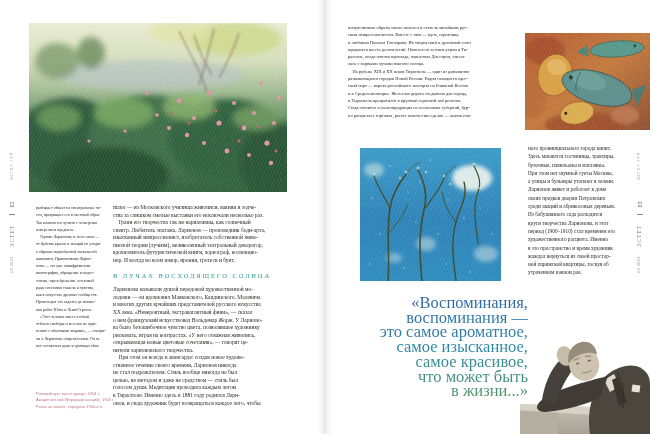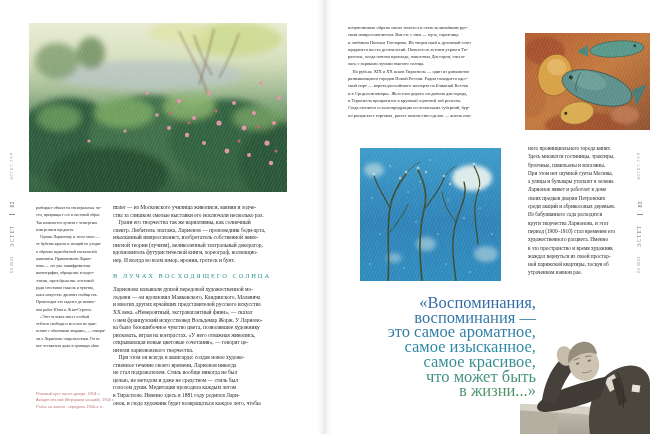--- a/index.html
+++ b/index.html
@@ -20,21 +20,21 @@
   .l-col1{left:36px;top:204px;width:72px;font-size:4.0px;line-height:7.25px;}
   .l-col2{left:113px;top:204px;width:180px;}
   .l-col2 .para{font-size:5.5px;line-height:7.55px;text-align:justify;white-space:pre-line;}
   .section-heading{margin:8px 0 7px 0;font-size:6.5px;letter-spacing:1.9px;color:#2f9b8e;
                    font-family:"Liberation Serif",serif;white-space:nowrap;}
   .caption{position:absolute;left:36px;top:391px;width:90px;font-size:4.0px;line-height:6.4px;
            color:#c0767e;text-align:left;font-family:"Liberation Sans",sans-serif;}
   .r-col1{left:348px;top:24px;width:138px;font-size:4.5px;line-height:7.3px;}
   .r-col2{left:528px;top:144px;width:103px;font-size:5.3px;line-height:8.3px;}
   
-  .quote{position:absolute;left:332px;top:296px;width:204px;text-align:right;white-space:pre-line;
+  .quote{position:absolute;left:324px;top:296px;width:204px;text-align:right;white-space:pre-line;
          font-size:16.5px;line-height:14.7px;font-family:"Liberation Serif",serif;
          color:#2e68a6;
          background:linear-gradient(178deg,#2e68a6 10%,#2b89a2 55%,#4f9266 95%);
          -webkit-background-clip:text;background-clip:text;-webkit-text-fill-color:transparent;}
   
   .art{position:absolute;overflow:hidden;}
   .art svg{display:block;width:100%;height:100%;}
   .brush{position:absolute;inset:0;pointer-events:none;
          background:repeating-linear-gradient(115deg,rgba(255,255,255,.07) 0 1px,rgba(0,0,0,0) 1px 3px);}
   .p-rose{left:29px;top:23px;width:258px;height:169px;}

